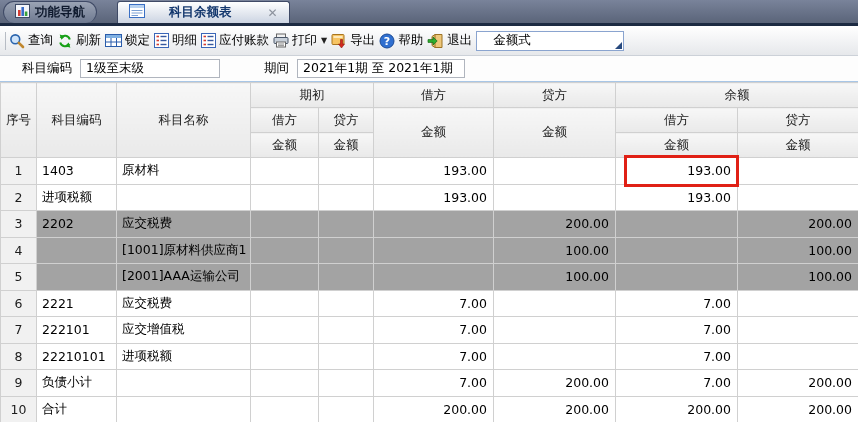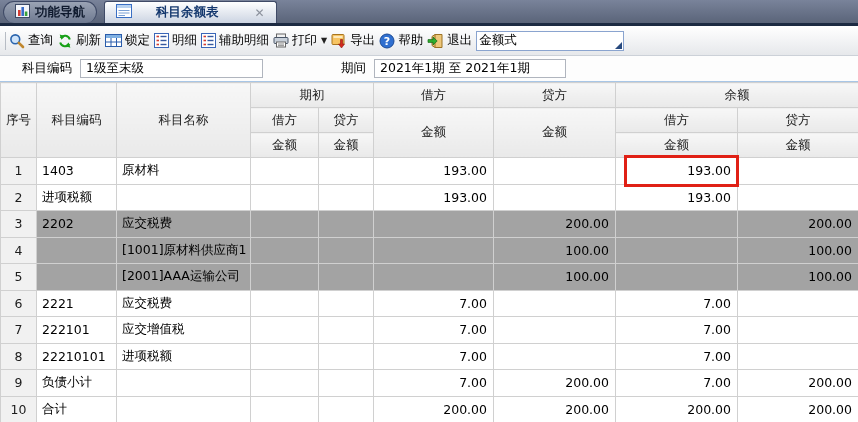--- a/index.html
+++ b/index.html
@@ -3,40 +3,40 @@
 <meta charset="utf-8">
 <style>
   * { box-sizing: border-box; margin: 0; padding: 0; }
   html,body { width:858px; height:422px; overflow:hidden; }
   body { font-family:"DejaVu Sans","Liberation Sans",sans-serif; font-size:12.5px; color:#000; background:#fff; }
   #screen { position:relative; width:858px; height:422px; overflow:hidden; }
 
   
   .tabbar { height:23px; background:linear-gradient(#79839a,#5a6479); display:flex; align-items:flex-end; padding-left:3px; }
   .tab { height:22px; display:flex; align-items:center; gap:5px; padding:0 11px; border:1px solid #3f4a66; border-bottom:none; border-radius:3px 3px 0 0; font-weight:bold; cursor:pointer; white-space:nowrap; }
-  .tab.inactive { background:linear-gradient(#9aa3b4,#6e7990); color:#0f1a2e; margin-right:7px;border-radius:11px; }
+  .tab.inactive { background:linear-gradient(#9aa3b4,#6e7990); color:#0f1a2e; margin-right:20px;border-radius:11px; }
   .tab.active { background:linear-gradient(#feffff,#ccd4e2); color:#14386e;gap:24px; }
   .tab .close { color:#8b919c; font-weight:bold; font-size:12px; margin-left:12px; cursor:pointer; }
   .strip { height:3px; background:#1c2a42; }
 
   
   .toolbar { height:30px; display:flex; align-items:center; gap:0; padding:0 5px; background:linear-gradient(#ffffff,#e6e8eb); border-bottom:1px solid #ccd1d8; }
   .vsep { width:1px; height:18px; background:#b7bcc4; margin-right:1px; }
   .tbtn { display:flex; align-items:center; gap:3px; cursor:pointer; padding:2px 2px; white-space:nowrap; }
   .tbtn svg { display:block; }
   .caret { font-size:8px; color:#222; margin-left:1px; }
-  .combo { width:148px; height:20px; background:#fff; border:1px solid #8aa4cf; display:flex; align-items:center; padding:0 2px; position:relative; margin-left:2px; }
+  .combo { width:148px; height:20px; background:#fff; border:1px solid #8aa4cf; display:flex; align-items:center; padding:0 16px; position:relative; margin-left:2px; }
   .combo .grip { position:absolute; right:1px; bottom:1px; width:0; height:0; border-left:7px solid transparent; border-bottom:7px solid #27497e; }
 
   
   .filterbar { height:26px; display:flex; align-items:center; background:#fdfdfd; border-bottom:1px solid #a8c6e6; padding-left:22px; }
   .flabel { margin-right:8px; }
   .finput { height:19px; border:1px solid #b0b5be; background:#fff; display:flex; align-items:center; padding:0 5px; white-space:nowrap; }
-  .finput.code { width:183px; margin-right:78px; }
-  .finput.period { width:192px; }
+  .finput.code { width:140px; margin-right:44px; }
+  .finput.period { width:168px; }
 
   
   table { border-collapse:collapse; table-layout:fixed; width:858px; }
   th, td { border:1px solid #d0d0d0; overflow:hidden; white-space:nowrap; font-weight:normal; }
   thead th { background:linear-gradient(#f7f7f7,#e9e9e9); color:#1c1c1c; text-align:center; }
   thead tr { height:25px; }
   tbody tr { height:26.5px; }
   td.seq { background:#f1f1f1; text-align:center; color:#1c1c1c; }
   td.code { padding-left:5px;margin-left:12px; }
   td.name { padding-left:5px; }
@@ -140,21 +140,21 @@
           <svg width="15" height="15" viewBox="0 0 15 15">
             <rect x="0.5" y="0.5" width="14" height="14" fill="#fff" stroke="#3a66b8"></rect>
             <line x1="2.5" y1="3.5" x2="5" y2="3.5" stroke="#d43c32" stroke-width="1.6"></line>
             <line x1="2.5" y1="7.5" x2="5" y2="7.5" stroke="#d43c32" stroke-width="1.6"></line>
             <line x1="2.5" y1="11.5" x2="5" y2="11.5" stroke="#d43c32" stroke-width="1.6"></line>
             <line x1="6.5" y1="3.5" x2="12.5" y2="3.5" stroke="#35589e" stroke-width="1.4"></line>
             <line x1="6.5" y1="7.5" x2="12.5" y2="7.5" stroke="#35589e" stroke-width="1.4"></line>
             <line x1="6.5" y1="11.5" x2="12.5" y2="11.5" stroke="#35589e" stroke-width="1.4"></line>
           </svg>
         </span>
-      <span>辅助明细</span>
+      <span>应付账款</span>
     </div>
 
     <div class="tbtn">
       <span>
           <svg width="16" height="15" viewBox="0 0 16 15">
             <rect x="3.5" y="1" width="9" height="3.5" fill="#f2f2f2" stroke="#666"></rect>
             <rect x="1" y="4.5" width="14" height="6" rx="1" fill="#c8d0da" stroke="#4a5668"></rect>
             <rect x="3.5" y="9" width="9" height="5" fill="#fff" stroke="#666"></rect>
             <line x1="5" y1="11" x2="11" y2="11" stroke="#888"></line>
             <line x1="5" y1="12.7" x2="11" y2="12.7" stroke="#888"></line>

